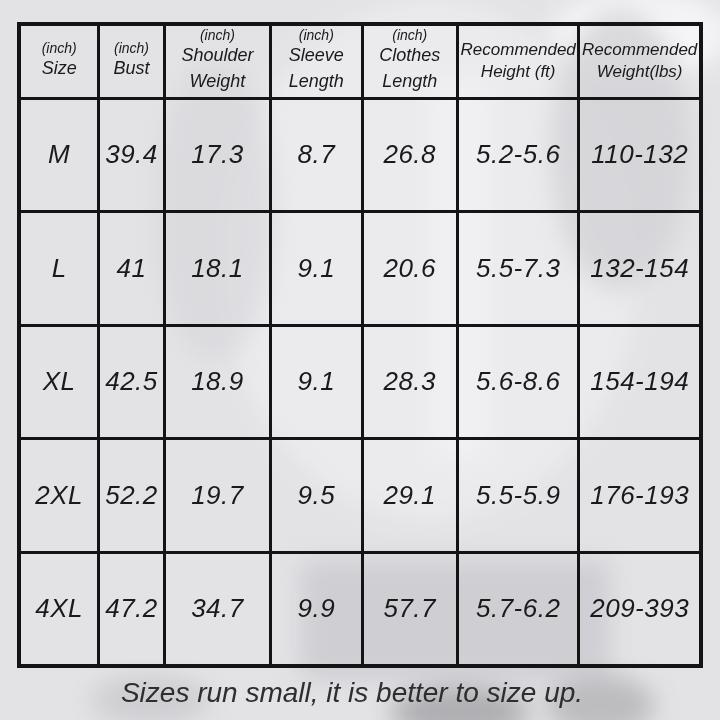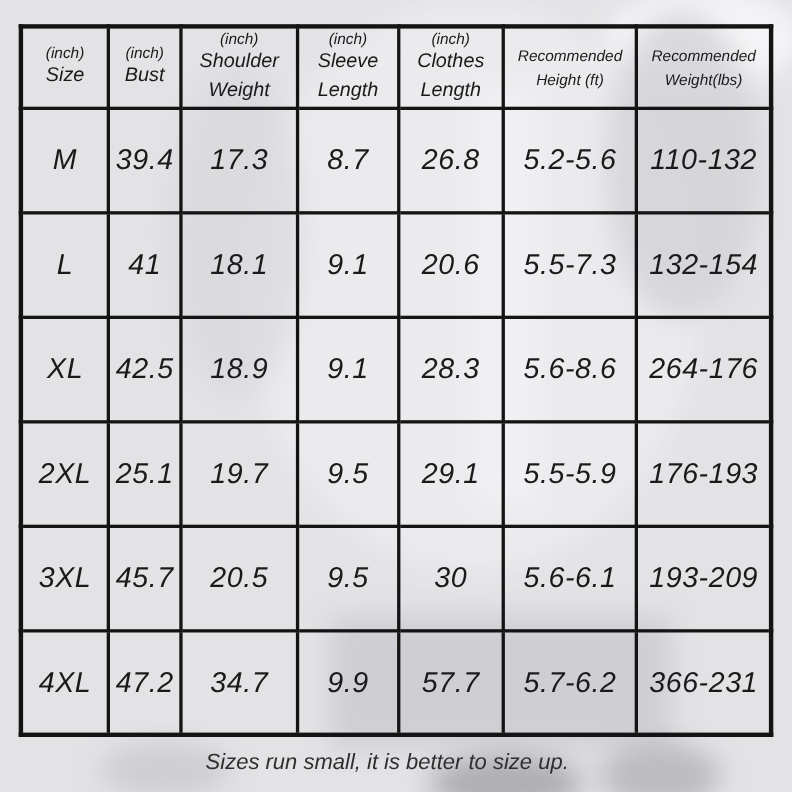--- a/index.html
+++ b/index.html
@@ -55,37 +55,37 @@
     font-size: 14px;
     line-height: 13px;
     font-weight: 400;
   }
   .hdr-main {
     font-size: 18px;
     line-height: 26px;
     font-weight: 400;
   }
   th.rec .hdr-main {
-    font-size: 14px;
+    font-size: 17px;
     line-height: 22px;
     font-weight: 400;
   }
   td.val {
     font-size: 26px;
     font-weight: 400;
     letter-spacing: 0.5px;
   }
   .size-note {
     position: absolute;
     left: 0;
     right: 16px;
     top: 676px;
     z-index: 1;
     text-align: center;
-    font-size: 20px;
+    font-size: 28px;
     line-height: 34px;
     color: #2e2e2e;
     font-weight: 400;
   }
 </style>
 </head>
 <body>
 
 <div class="stage">
 
@@ -177,47 +177,38 @@
         <td class="val">5.5-7.3</td>
         <td class="val">132-154</td>
       </tr>
       <tr>
         <td class="val">XL</td>
         <td class="val">42.5</td>
         <td class="val">18.9</td>
         <td class="val">9.1</td>
         <td class="val">28.3</td>
         <td class="val">5.6-8.6</td>
-        <td class="val">264-176</td>
+        <td class="val">154-194</td>
       </tr>
       <tr>
         <td class="val">2XL</td>
-        <td class="val">25.1</td>
+        <td class="val">52.2</td>
         <td class="val">19.7</td>
         <td class="val">9.5</td>
         <td class="val">29.1</td>
         <td class="val">5.5-5.9</td>
         <td class="val">176-193</td>
-      </tr>
-      <tr>
-        <td class="val">3XL</td>
-        <td class="val">45.7</td>
-        <td class="val">20.5</td>
-        <td class="val">9.5</td>
-        <td class="val">30</td>
-        <td class="val">5.6-6.1</td>
-        <td class="val">193-209</td>
       </tr>
       <tr>
         <td class="val">4XL</td>
         <td class="val">47.2</td>
         <td class="val">34.7</td>
         <td class="val">9.9</td>
         <td class="val">57.7</td>
         <td class="val">5.7-6.2</td>
-        <td class="val">366-231</td>
+        <td class="val">209-393</td>
       </tr>
     </tbody>
   </table>
 
   <div class="size-note">Sizes run small, it is better to size up.</div>
 
 </div>
 
 </body></html>

